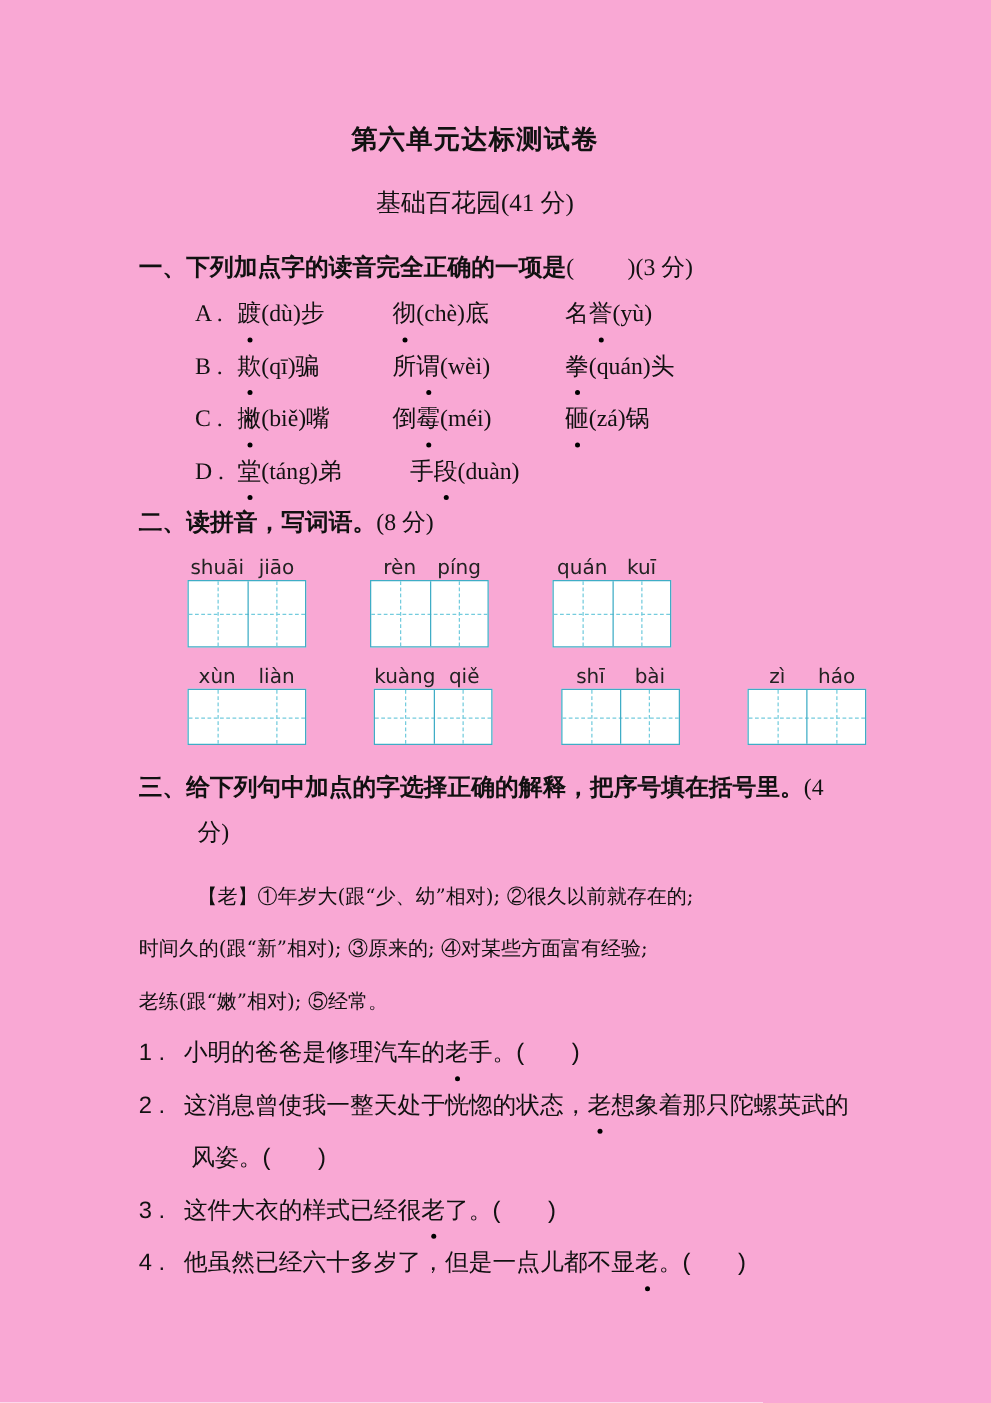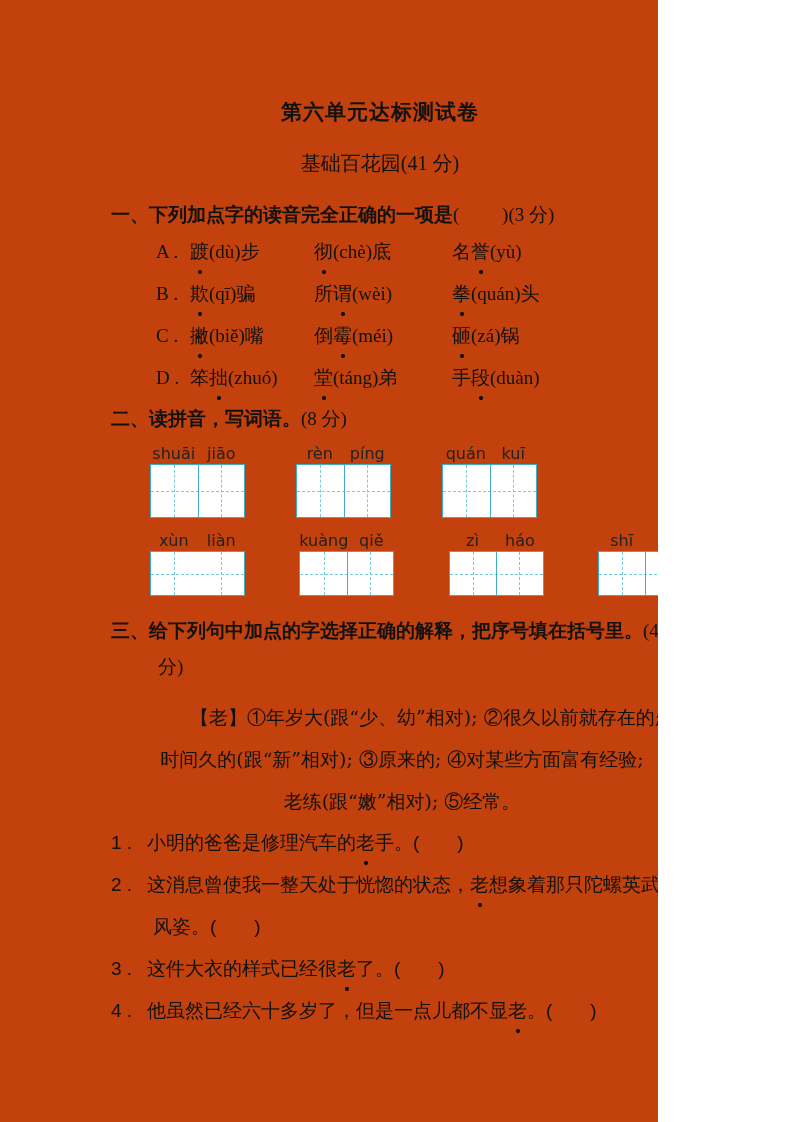--- a/index.html
+++ b/index.html
@@ -1,16 +1,16 @@
 <!DOCTYPE html>
 <html><head>
 <meta charset="utf-8">
 <style>
   html,body{margin:0;padding:0;background:#fff;}
-  .page{position:relative;width:658px;height:1122px;background:#c2410c;color:#111;overflow:hidden;}
+  .page{position:relative;width:793px;height:1122px;background:#f9a8d4;color:#111;overflow:hidden;}
 
   .center-wrap{margin-left:111px;width:538px;text-align:center;}
   .title{margin-top:100px;font-family:"Liberation Sans",sans-serif;font-weight:bold;font-size:21px;line-height:24px;letter-spacing:1px;}
   .subtitle{margin-top:26px;font-family:Liberation Serif, serif;font-size:20px;line-height:26px;}
 
   .content{margin-left:111px;width:582px;}
 
   .sec-head{margin-top:25px;font-family:"Liberation Sans",sans-serif;font-weight:bold;font-size:19px;line-height:28px;white-space:nowrap;}
   .head-tail{font-family:"Liberation Serif",serif;font-weight:normal;}
 
@@ -38,21 +38,21 @@
   .gbox.short{height:45px;}
   .gbox .vd{position:absolute;top:0;bottom:0;width:0;border-left:1px dashed #74ccdd;}
   .gbox .v1{left:25%;}
   .gbox .v2{left:75%;}
   .gbox .hd{position:absolute;left:0;right:0;top:50%;height:0;border-top:1px dashed #74ccdd;}
   .gbox .mid{position:absolute;top:0;bottom:0;left:50%;width:0;border-left:1.6px solid #3fadc6;}
 
   
   .sec3-head{margin-top:20px;line-height:30px;}
   .sec3-head-l2{font-family:"Liberation Serif",serif;font-size:19px;line-height:42px;padding-left:47px;}
-  .definition{margin-top:8px;font-family:"DejaVu Serif",serif;font-size:19px;line-height:42px;text-align:center;}
+  .definition{margin-top:8px;font-family:"DejaVu Serif",serif;font-size:16px;line-height:42px;}
   .def-line.first{padding-left:47px;}
   .sentences{font-family:"Liberation Sans",sans-serif;font-size:19px;}
   .sent{display:flex;line-height:42px;}
   .snum{width:36px;flex:0 0 36px;}
   .stext{white-space:nowrap;}
   .sent.cont{display:block;padding-left:42px;white-space:nowrap;}
 </style>
 </head>
 <body>
 
@@ -80,21 +80,20 @@
           <span class="opt-word opt-w2"><span class="dotted">拳</span><span>(quán)头</span></span>
         </div>
         <div class="opt-row">
           <span class="opt-pre">C .</span>
           <span class="opt-word opt-w0"><span class="dotted">撇</span><span>(biě)嘴</span></span>
           <span class="opt-word opt-w1"><span>倒</span><span class="dotted">霉</span><span>(méi)</span></span>
           <span class="opt-word opt-w2"><span class="dotted">砸</span><span>(zá)锅</span></span>
         </div>
         <div class="opt-row">
           <span class="opt-pre">D .</span>
-          <span class="opt-word opt-w0"><span>笨</span><span class="dotted">拙</span><span>(zhuó)</span></span>
           <span class="opt-word opt-w1"><span class="dotted">堂</span><span>(táng)弟</span></span>
           <span class="opt-word opt-w2"><span>手</span><span class="dotted">段</span><span>(duàn)</span></span>
         </div>
       </div>
 
     <div class="sec-head sec2-head"><span>二、读拼音，写词语。</span><span class="head-tail">(8 分)</span></div>
     <div class="grid-row grid-row-1">
         <div class="gcell">
           <div class="pyrow">
             <span>shuāi</span>
@@ -151,34 +150,34 @@
           </div>
           <div class="gbox short">
             <i class="vd v1"></i>
             <i class="vd v2"></i>
             <i class="hd"></i>
             <i class="mid"></i>
           </div>
         </div>
         <div class="gcell">
           <div class="pyrow">
+            <span>shī</span>
+            <span>bài</span>
+          </div>
+          <div class="gbox short">
+            <i class="vd v1"></i>
+            <i class="vd v2"></i>
+            <i class="hd"></i>
+            <i class="mid"></i>
+          </div>
+        </div>
+        <div class="gcell">
+          <div class="pyrow">
             <span>zì</span>
             <span>háo</span>
-          </div>
-          <div class="gbox short">
-            <i class="vd v1"></i>
-            <i class="vd v2"></i>
-            <i class="hd"></i>
-            <i class="mid"></i>
-          </div>
-        </div>
-        <div class="gcell">
-          <div class="pyrow">
-            <span>shī</span>
-            <span>bài</span>
           </div>
           <div class="gbox short">
             <i class="vd v1"></i>
             <i class="vd v2"></i>
             <i class="hd"></i>
             <i class="mid"></i>
           </div>
         </div>
       </div>
 

